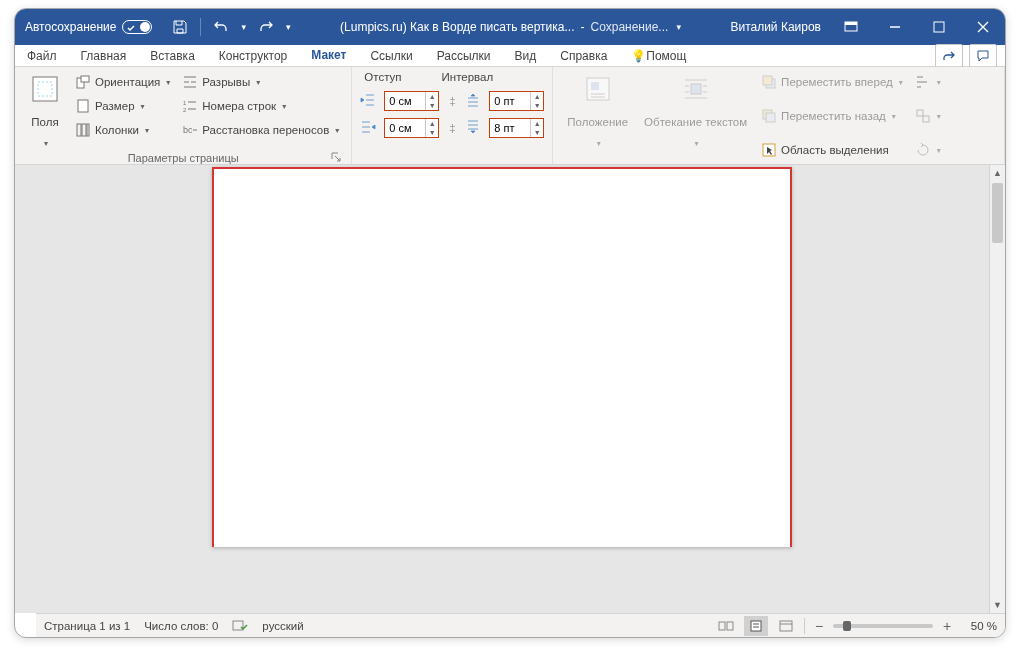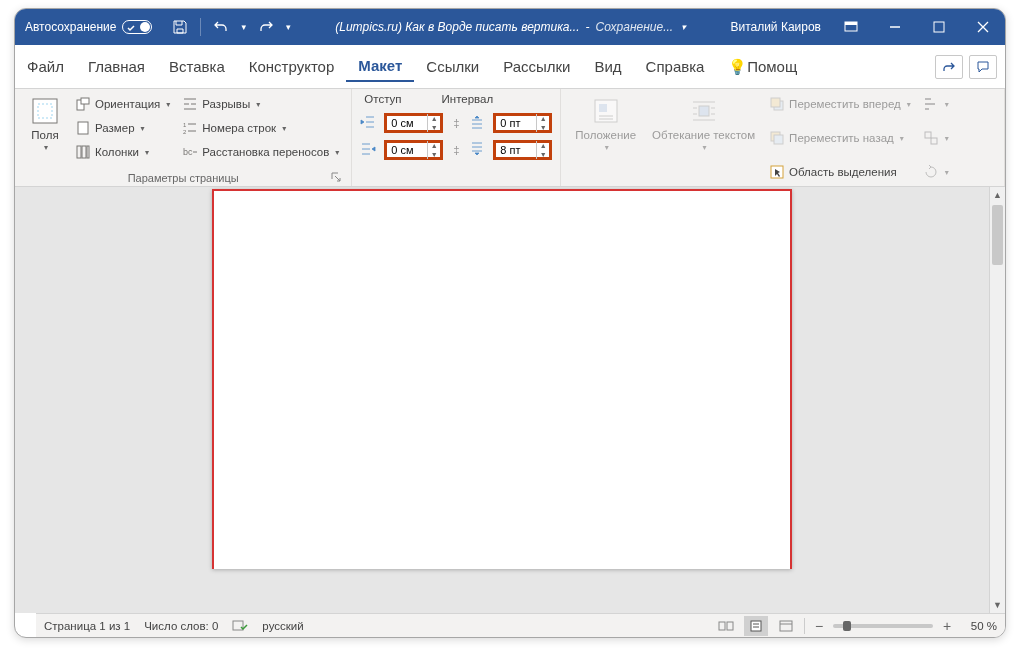--- a/index.html
+++ b/index.html
@@ -8,54 +8,54 @@
 
 
 .titlebar { background: #2b579a; color: #fff; height: 36px; display: flex; align-items: center; font-size: 12px; }
 .autosave { display:flex; align-items:center; gap:6px; padding:0 10px; }
 .toggle { width:30px; height:14px; border:1px solid #fff; border-radius:8px; position:relative; background:#2b579a;}
 .toggle::after{content:"";position:absolute;right:1px;top:1px;width:10px;height:10px;background:#fff;border-radius:50%;}
 .toggle svg{position:absolute;left:3px;top:2px;}
 .qat { display:flex; align-items:center; gap:8px; padding:0 8px; }
 .qat-btn { width:20px; height:20px; display:flex; align-items:center; justify-content:center; color:#fff; cursor:pointer; }
 .qat-sep{width:1px;height:18px;background:rgba(255,255,255,.3);margin:0 2px;}
-.title-text { flex:1; text-align:center; display:flex; justify-content:center; align-items:center; gap:6px;font-style:italic; }
+.title-text { flex:1; text-align:center; display:flex; justify-content:center; align-items:center; gap:6px; }
 .title-text span{white-space:nowrap;}
 .saving{opacity:.85;}
 .drop{font-size:9px;padding:0 2px;}
 .user { padding:0 8px; }
 .win-controls { display:flex; }
 .win-btn { width:44px; height:36px; display:flex; align-items:center; justify-content:center; cursor:pointer; }
 
 
-.tabs { background:#fff; height:44px; display:flex; align-items:center; border-bottom:1px solid #d4d4d4; font-size:15px; }
+.tabs { background:#fff; height:22px; display:flex; align-items:center; border-bottom:1px solid #d4d4d4; font-size:12px; }
 .tab { padding:0 12px; height:30px; display:flex; align-items:center; color:#444; cursor:pointer; }
 .tab.active { font-weight:600; color:#2b579a; border-bottom:2px solid #2b579a; }
 .tabs-right{margin-left:auto;display:flex;align-items:center;gap:6px;padding-right:8px;}
 .tabs-right .ibtn{width:28px;height:24px;border:1px solid #c8c8c8;display:flex;align-items:center;justify-content:center;cursor:pointer;border-radius:2px;}
 
 
 .ribbon { background:#f3f2f1; height:98px; display:flex; border-bottom:1px solid #d4d4d4; font-size:11.5px; color:#444; }
 .group { border-right:1px solid #e1dfdd; padding:4px 8px 0; display:flex; flex-direction:column; }
 .group-body{flex:1;display:flex;gap:4px;align-items:flex-start;}
 .group-label{text-align:center;font-size:11px;color:#666;padding:2px 0;position:relative;}
 .group-label .launcher{position:absolute;right:0;bottom:2px;width:12px;height:12px;cursor:pointer;}
-.big-btn{display:flex;flex-direction:column;align-items:center;justify-content:flex-start;gap:2px;padding:2px 6px;cursor:pointer;min-width:44px;}
+.big-btn{display:flex;flex-direction:column;align-items:center;justify-content:flex-start;gap:11px;padding:2px 6px;cursor:pointer;min-width:44px;}
 .big-btn .ico{width:32px;height:32px;display:flex;align-items:center;justify-content:center;}
 .small-btn{display:flex;align-items:center;gap:4px;padding:1px 4px;cursor:pointer;white-space:nowrap;height:22px;}
 .small-btn .ico{width:16px;height:16px;display:flex;align-items:center;justify-content:center;}
 .col{display:flex;flex-direction:column;gap:2px;}
 .dd{font-size:8px;color:#666;margin-left:2px;}
 .disabled{opacity:.5;}
 
 
 .para-labels{display:flex;gap:40px;padding:0 4px 2px;}
 .spin-row{display:flex;align-items:center;gap:6px;padding:1px 0;}
 .spin-row .ico{width:18px;height:16px;}
-.spinner{display:flex;align-items:center;border:3px solid #c2410c;background:#fff;height:20px;}
+.spinner{display:flex;border:1px solid #c2410c;background:#fff;height:20px;}
 .spinner input{border:none;width:40px;font-size:11px;padding:0 4px;outline:none;}
 .spinner .arrows{display:flex;flex-direction:column;border-left:1px solid #c8c8c8;}
 .spinner .arrows span{width:12px;height:9px;display:flex;align-items:center;justify-content:center;font-size:7px;cursor:pointer;color:#666;}
 .para-divider{width:14px;text-align:center;color:#999;}
 
 
 .arrange-col{display:flex;flex-direction:column;gap:12px;}
 
 
 .doc-area{flex:1;background:#e6e6e6;position:relative;display:flex;overflow:hidden;}

